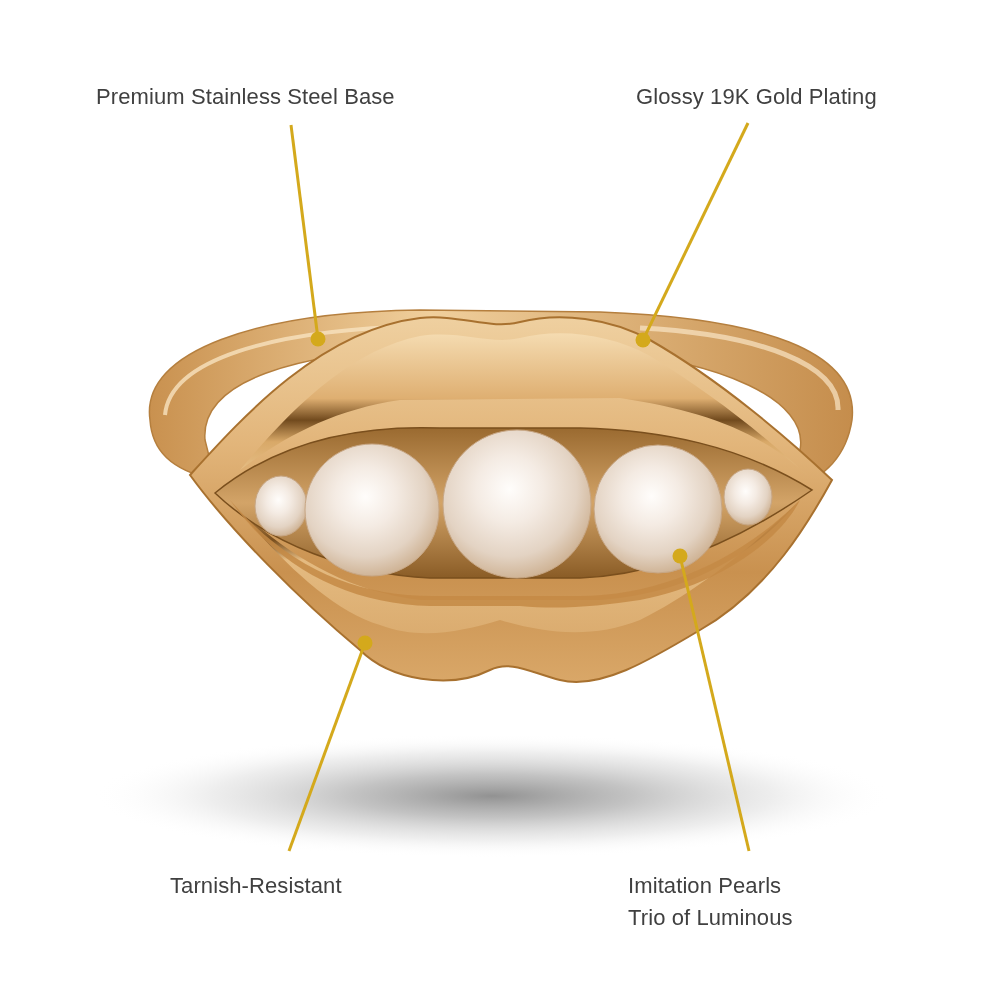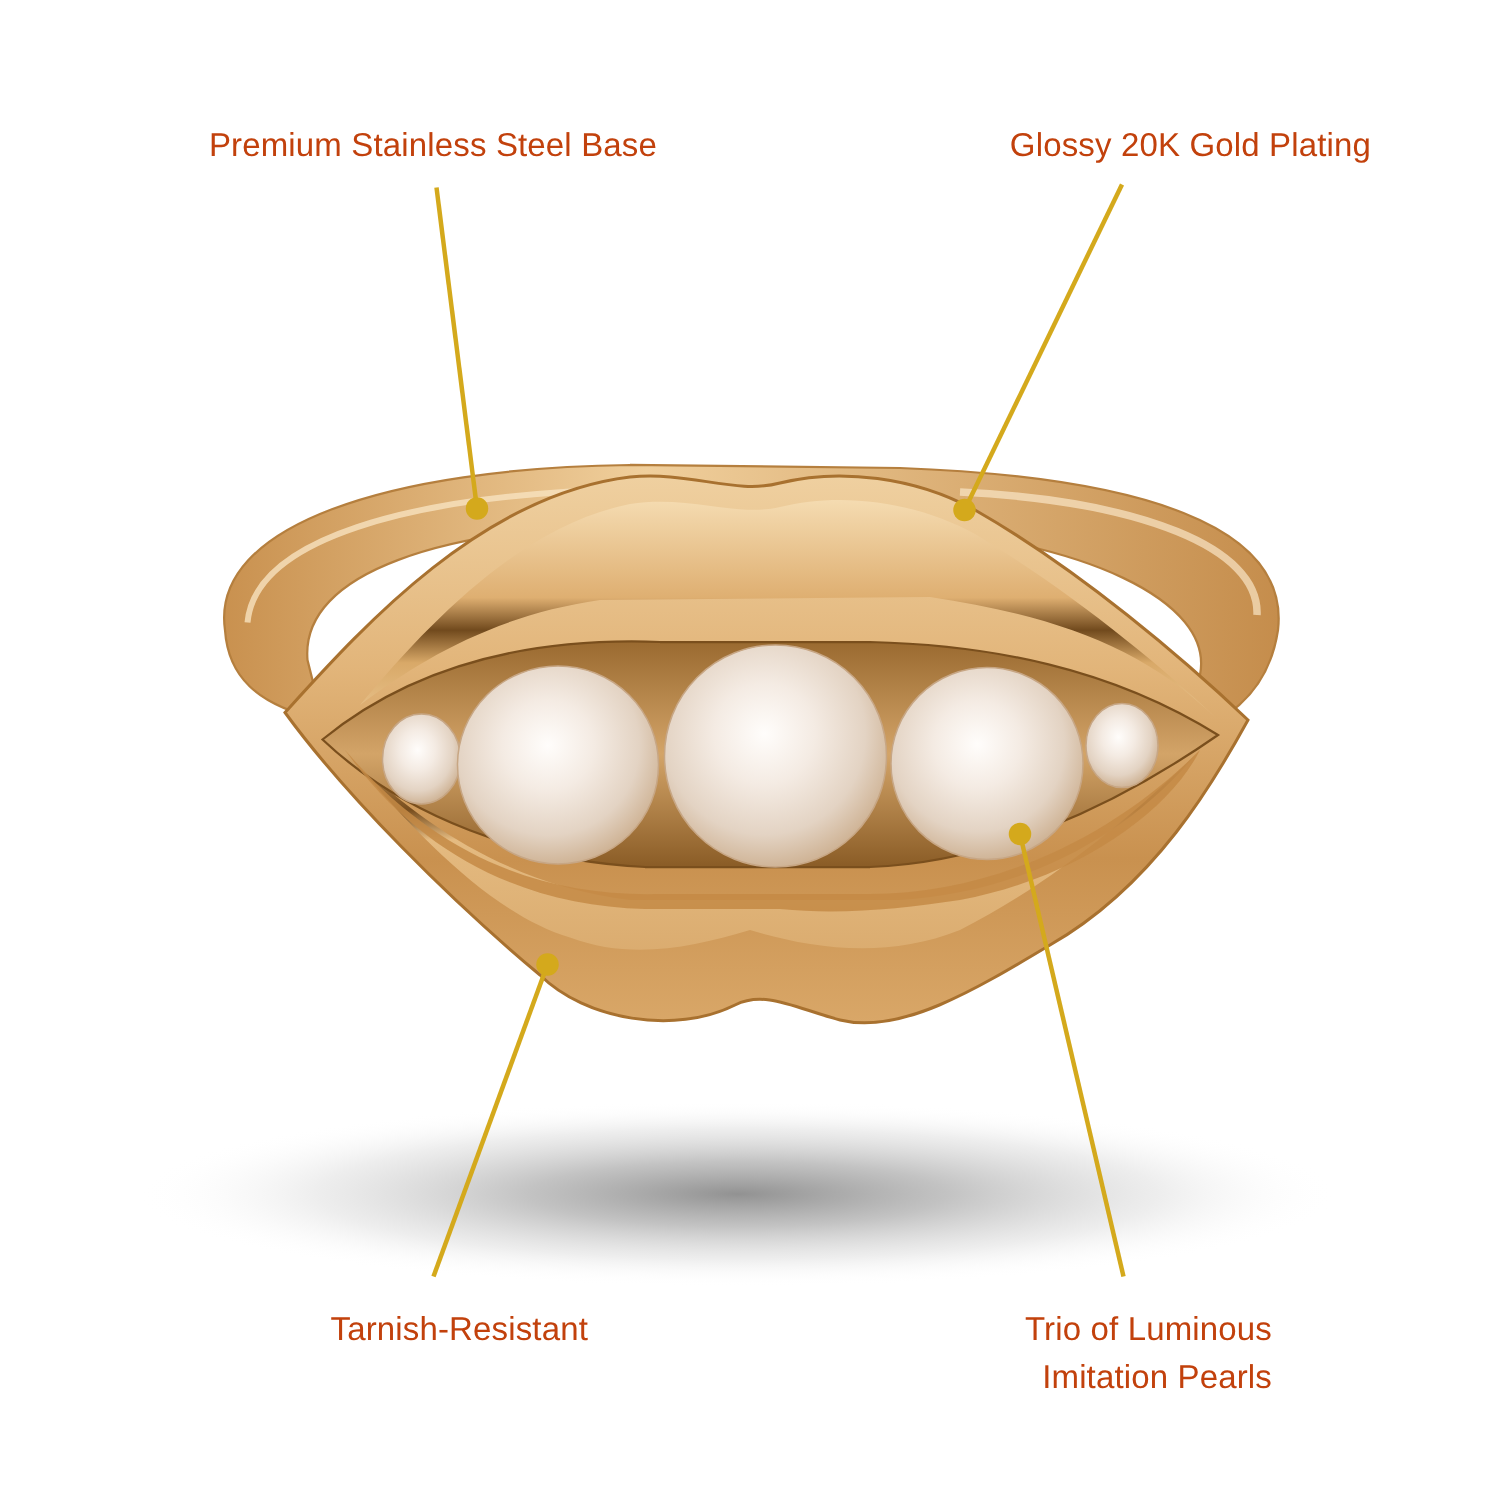--- a/index.html
+++ b/index.html
@@ -3,24 +3,24 @@
   <meta charset="utf-8">
   <style>
     html, body { margin: 0; padding: 0; }
     body {
       width: 999px; height: 999px; position: relative; overflow: hidden;
       background: #ffffff;
       font-family: "Liberation Sans", "DejaVu Sans", sans-serif;
     }
     .label {
       position: absolute;
-      color: #c2410c;
+      color: #404040;
       font-size: 22px;
       line-height: 32px;
-      text-align: right;
+      text-align: left;
       white-space: nowrap;
       letter-spacing: 0.1px;
     }
     #lbl-tl { left: 96px; top: 81px; width: 342px; }
     #lbl-tr { left: 636px; top: 81px; width: 278px; }
     #lbl-bl { left: 170px; top: 870px; width: 222px; }
     #lbl-br { left: 628px; top: 870px; width: 220px; }
     .label span { display: block; }
     svg.scene { position: absolute; left: 0; top: 0; }
   </style>
@@ -108,21 +108,21 @@
     <circle cx="365" cy="643" r="7.5" fill="#D4A91C"></circle>
     <line x1="749" y1="851" x2="680" y2="556" stroke="#D4A91C" stroke-width="3"></line>
     <circle cx="680" cy="556" r="7.5" fill="#D4A91C"></circle>
   </g>
 </svg>
 
 <div class="label" id="lbl-tl">
   <span>Premium Stainless Steel Base</span>
 </div>
 <div class="label" id="lbl-tr">
-  <span>Glossy 20K Gold Plating</span>
+  <span>Glossy 19K Gold Plating</span>
 </div>
 <div class="label" id="lbl-bl">
   <span>Tarnish-Resistant</span>
 </div>
 <div class="label" id="lbl-br">
+  <span>Imitation Pearls</span>
   <span>Trio of Luminous</span>
-  <span>Imitation Pearls</span>
 </div>
 
 </body></html>

